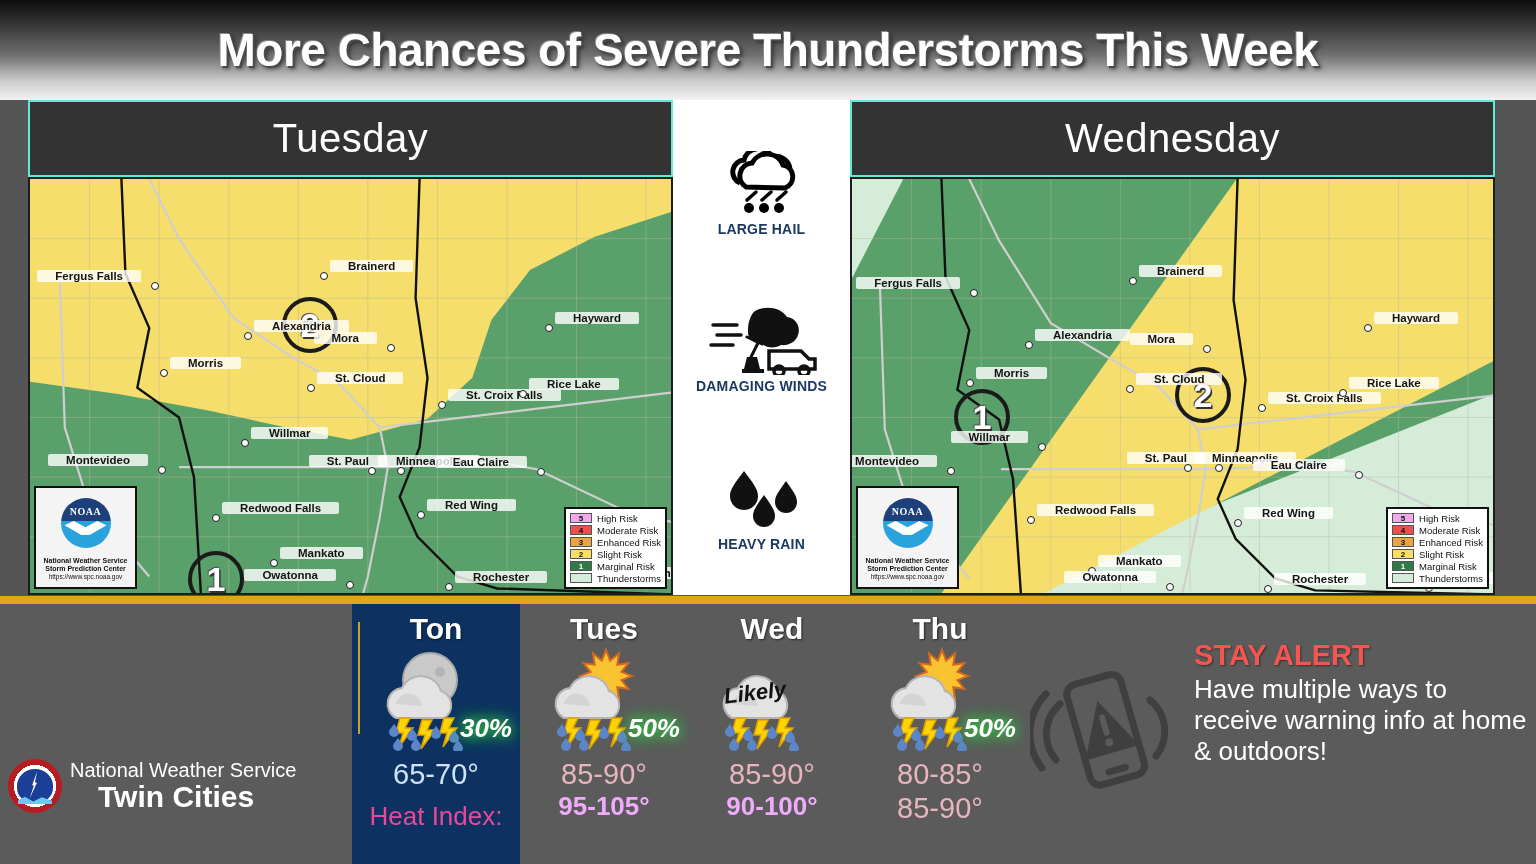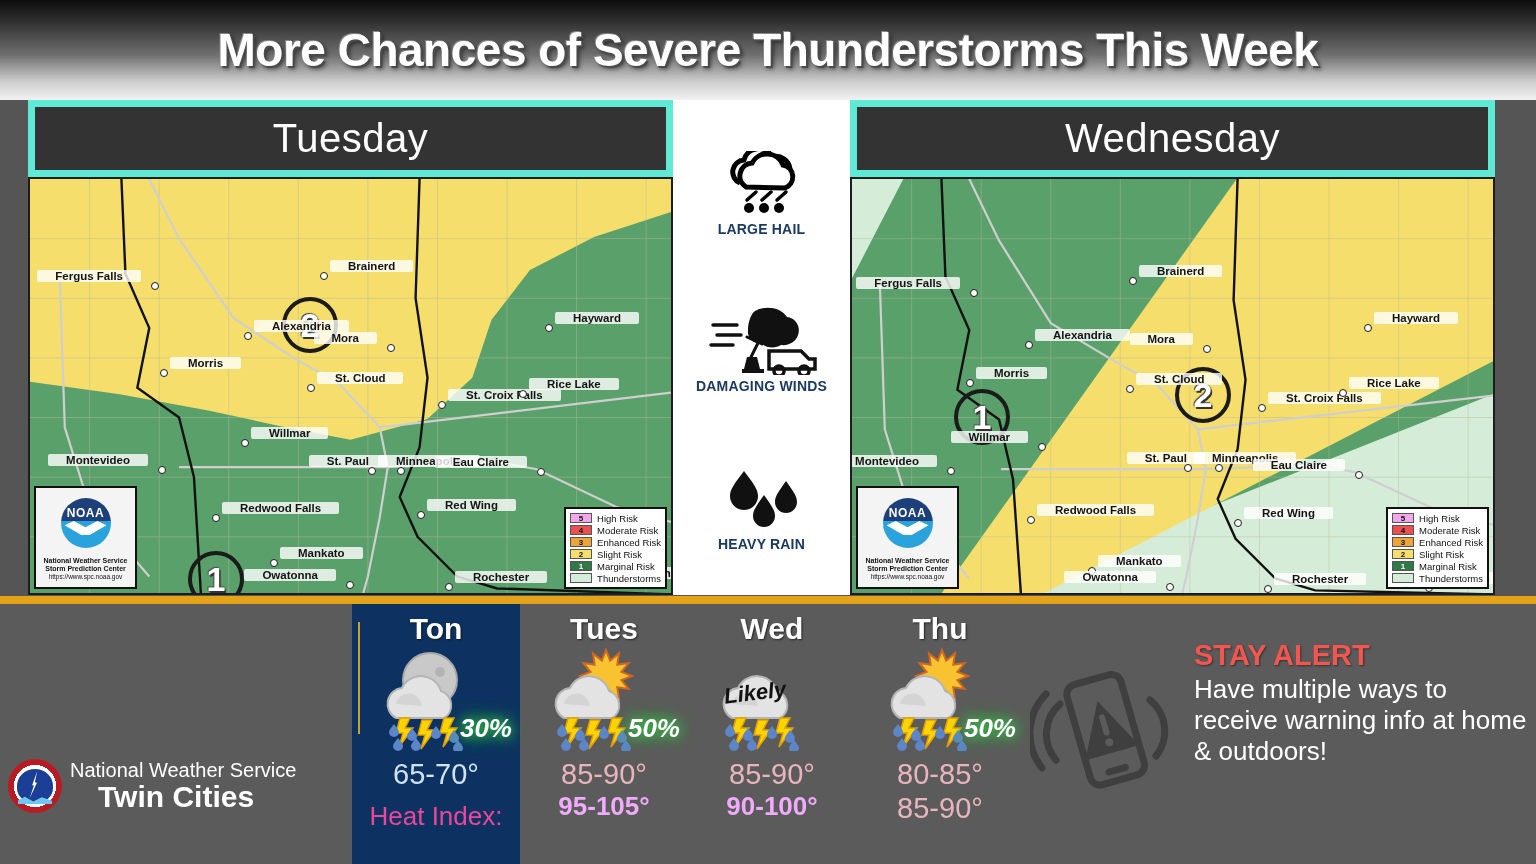--- a/index.html
+++ b/index.html
@@ -26,21 +26,21 @@
   }
 
   
   .map-panel { position: absolute; top: 100px; width: 645px; height: 495px; }
   .map-panel.left  { left: 28px; }
   .map-panel.right { left: 850px; }
 
   .day-banner {
     height: 77px; background: #333333;
     display: flex; align-items: center; justify-content: center;
-    border: 7px solid #5eead4;
+    border: 2px solid #5eead4;
   }
   .day-banner-label { color: #fff; font-size: 40px; font-weight: normal; letter-spacing: .5px; }
 
   .map-canvas {
     position: relative; width: 645px; height: 418px;
     border: 2px solid #1d1d1d; overflow: hidden;
     background: #d9efdc;
   }
 
   
@@ -97,21 +97,21 @@
     background: linear-gradient(to bottom, #1d3f7a 0 46%, #2aa3dd 46% 100%);
     position: relative; overflow: hidden;
   }
   .noaa-seal .inner::after {
     content:""; position:absolute; left:4px; right:4px; top:46%;
     height: 14px; background: #fff;
     clip-path: polygon(0 30%, 22% 0, 50% 45%, 78% 0, 100% 30%, 60% 100%, 40% 100%);
   }
   .noaa-seal .noaa-word {
     position:absolute; top: 14px; left: 0; right: 0; text-align:center;
-    font-size: 12px; font-weight: bold; color:#fff; letter-spacing: .5px;
+    font-size: 10px; font-weight: bold; color:#fff; letter-spacing: .5px; font-family: Liberation Serif, serif;
   }
   .noaa-txt { margin-top: 3px; text-align: center; line-height: 1.15; }
   .noaa-txt .l1, .noaa-txt .l2 { font-size: 7px; font-weight: bold; color: #111; }
   .noaa-txt .l3 { font-size: 6.5px; color: #111; }
 
   
   .spc-legend {
     position: absolute; right: 4px; bottom: 4px;
     background: #fff; border: 2px solid #111; padding: 3px 4px;
   }

